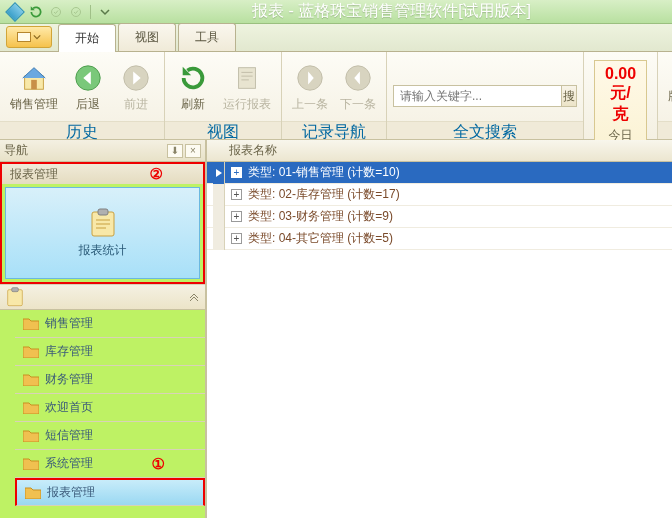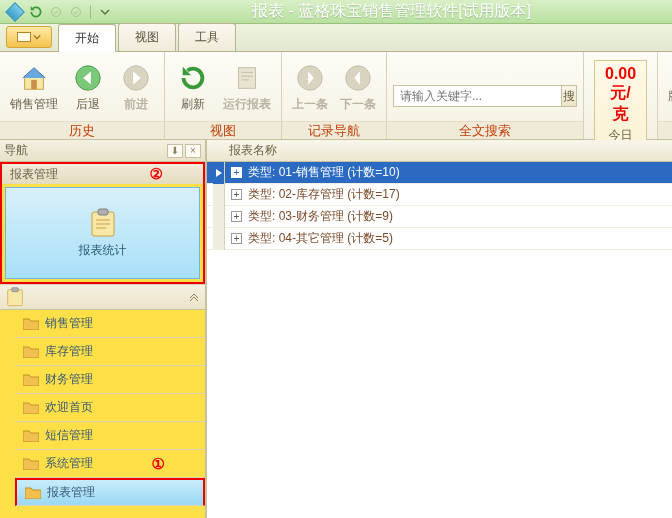--- a/index.html
+++ b/index.html
@@ -16,35 +16,35 @@
 .tabstrip { height: 28px; background: linear-gradient(#eef3df,#e2e8cf); display: flex; align-items: flex-end; padding-left: 4px; border-bottom: 1px solid #b8b28f; }
 .orange-btn { width: 46px; height: 22px; margin: 0 6px 3px 2px; background: linear-gradient(#ffe9a8,#f5c24c); border: 1px solid #d1a538; border-radius: 3px; display:flex;align-items:center;justify-content:center;gap:2px;}
 .orange-btn .bar{width:14px;height:10px;border:1px solid #b5862c;background:#fffbe8;}
 .orange-btn svg{width:8px;height:8px;}
 .tab { padding: 5px 16px 5px; border: 1px solid #b8b28f; border-bottom: none; background: linear-gradient(#faf7ee,#f0ead8); margin-right: 2px; border-radius: 3px 3px 0 0; color: #5a5640;}
 .tab.active { background: #fff; color:#333; position:relative; top:1px;}
 
 .ribbon { height: 88px; background: linear-gradient(#fdfcf6,#f4f0e2); border-bottom: 1px solid #c8c1a0; display: flex; }
 .rgroup { border-right: 1px solid #d8d2b8; display: flex; flex-direction: column; padding: 2px 0 0; }
 .rgroup .controls { flex: 1; display: flex; align-items: center; justify-content: center; padding: 2px 6px; gap: 4px; }
-.rgroup .glabel { height: 18px; text-align: center; color: #c2410c; font-size: 13px; border-top: 1px solid #e4dec8; background:#f0ead8;}
+.rgroup .glabel { height: 18px; text-align: center; color: #0369a1; font-size: 16px; border-top: 1px solid #e4dec8; background:#f0ead8;}
 .rbutton { display: flex; flex-direction: column; align-items: center; gap: 2px; padding: 2px 4px; min-width: 44px; }
 .rbutton .ico { width: 32px; height: 32px; display:flex;align-items:center;justify-content:center;}
 .rbutton .cap { color: #6a6448; font-size: 12px; white-space: nowrap;}
-.rbutton.disabled .cap { color: #b8b4a0; font-weight: bold; }
+.rbutton.disabled .cap { color: #b8b4a0; }
 .searchbox { display: flex; align-items: center; border: 1px solid #c8c1a0; background: #fff; height: 22px; width: 184px; margin-top: 16px; }
 .searchbox input { flex:1; border:none; outline:none; padding: 0 6px; color:#999; background:transparent;}
 .searchbox .sbtn { width: 28px; border-left:1px solid #c8c1a0; background:linear-gradient(#f8f4e8,#ece4c8); text-align:center; color:#6a6448; height:100%; line-height:20px;}
 .gold-box { padding: 4px 10px; text-align:center; border:1px solid #d8c890; background:linear-gradient(#fff9e8,#f8efc8); margin:4px 4px 0;}
 .gold-price { color: #e00; font-weight: bold; font-size: 16px; }
 .gold-label { color: #6a6448; font-size: 12px; margin-top:2px;}
 
 .workspace { display: flex; height: calc(518px - 24px - 28px - 88px); }
 
-.navpanel { width: 206px; background: #fde047; border-right: 1px solid #c8c1a0; display:flex; flex-direction:column;}
+.navpanel { width: 206px; background: #bef264; border-right: 1px solid #c8c1a0; display:flex; flex-direction:column;}
 .nav-header { height: 22px; background: linear-gradient(#f4f0e2,#e8e2c8); border-bottom:1px solid #c8c1a0; display:flex; align-items:center; padding: 0 4px; color:#6a6448;}
 .nav-header .spacer{flex:1;}
 .nav-hbtn{width:16px;height:14px;border:1px solid #c8c1a0;background:#fdfbf2;margin-left:2px;display:flex;align-items:center;justify-content:center;color:#8a8468;font-size:10px;}
 .cat-header { height: 22px; background: linear-gradient(#f0ead8,#e4dcc0); border-top:1px solid #d8d2b8; border-bottom:1px solid #c8c1a0; padding: 0 8px; display:flex; align-items:center; color:#6a6448;}
 .highlight-box { border: 2px solid #e00; position: relative; }
 .annot { position:absolute; color:#e00; font-size:15px; font-weight:bold;}
 .big-tile { height: 92px; background: linear-gradient(#d8f0fa, #a8e0f8); border: 1px solid #6ab8e0; margin:3px; display:flex; flex-direction:column; align-items:center; justify-content:center; gap:4px;}
 .big-tile .clip-ico{width:26px;height:30px;}
 .big-tile .cap{color:#2a5a78;}
 .mini-toolbar { height:26px; border-top:1px solid #d8d2b8; border-bottom:1px solid #c8c1a0; display:flex; align-items:center; padding: 0 6px; gap:6px; background:linear-gradient(#f4f0e2,#ece4c8);}

